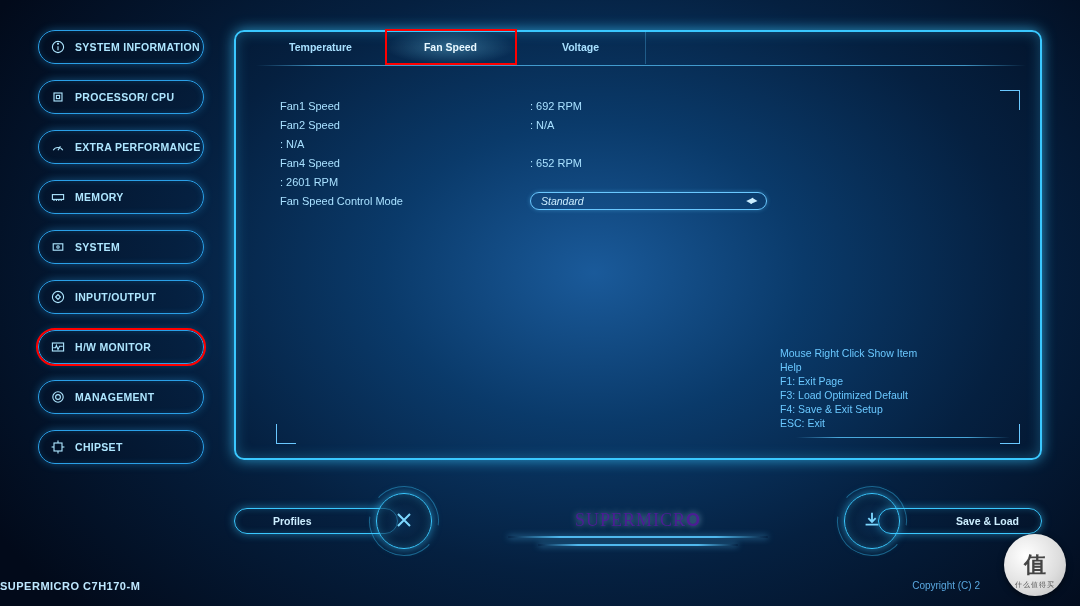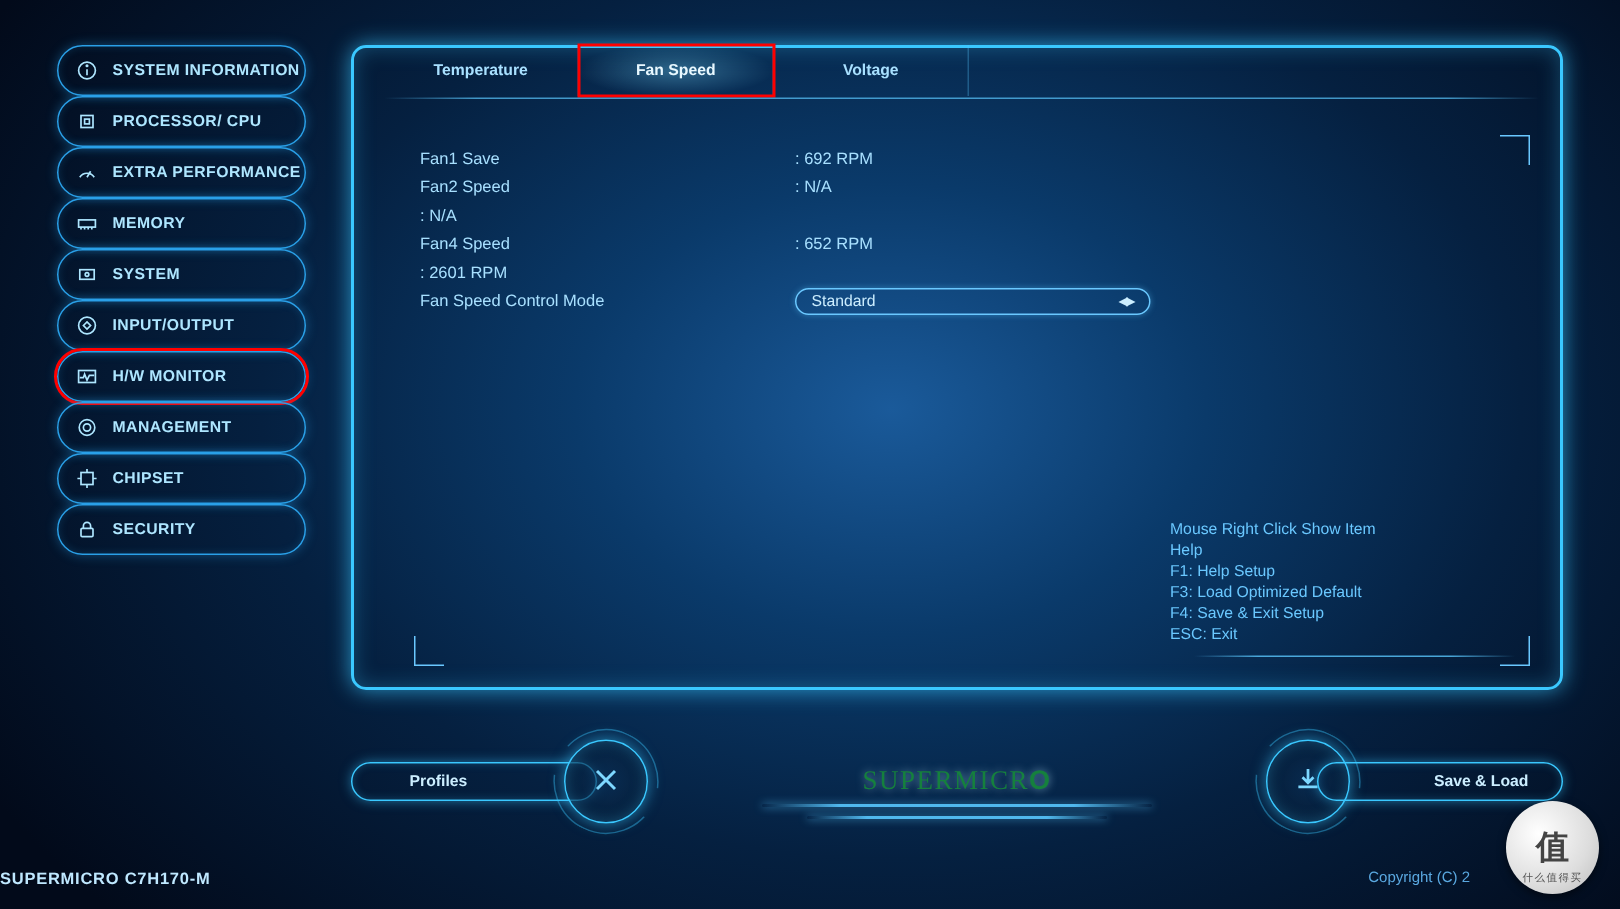--- a/index.html
+++ b/index.html
@@ -13,20 +13,21 @@
   }
 
   
   .sidebar {
     position: absolute;
     left: 38px;
     top: 30px;
     width: 166px;
     display: flex;
     flex-direction: column;
+    gap: 16px;
   }
   .side-item {
     height: 34px;
     border: 1px solid #2aa0e8;
     border-radius: 18px;
     display: flex;
     align-items: center;
     padding-left: 10px;
     color: #aee6ff;
     font-size: 10.5px;
@@ -120,20 +121,21 @@
     width: 237px;
     height: 18px;
     border:1px solid #6ac8ff;
     border-radius: 10px;
     padding: 0 10px;
     font-size:10.5px;
     color:#cceeff;
     justify-content: space-between;
     cursor:pointer;
     box-shadow: 0 0 4px rgba(90,200,255,0.4);
+    font-style: italic;
   }
   .select-ctl .arrows {
     font-size: 8px; letter-spacing: -1px; color:#cceeff;
   }
 
   
   .corner { position:absolute; width:20px; height:20px; border-color:#6ac8ff; }
   .corner.tr { right:20px; top:58px; border-top:1px solid #6ac8ff; border-right:1px solid #6ac8ff;}
   .corner.bl { left:40px; bottom:14px; border-bottom:1px solid #6ac8ff; border-left:1px solid #6ac8ff;}
   .corner.br { right:20px; bottom:14px; border-bottom:1px solid #6ac8ff; border-right:1px solid #6ac8ff;}
@@ -179,21 +181,21 @@
     border:1px solid rgba(58,200,255,0.4);
     clip-path: polygon(0 0, 100% 0, 100% 35%, 0 35%, 0 65%, 100% 65%, 100% 100%, 0 100%);
     transform: rotate(25deg);
   }
   .circle-btn.left  { left:142px; }
   .circle-btn.right { right:142px; }
   .circle-btn svg { stroke:#7ed8ff; fill:none; stroke-width:2; }
 
   .brand {
     position:absolute; left:0; right:0; top:34px; text-align:center;
-    font-size:18px; letter-spacing:1px; color:#15803d;
+    font-size:18px; letter-spacing:1px; color:#4c1d95;
     font-family: "Times New Roman", serif;
     text-shadow: 0 0 6px rgba(180,230,255,0.6);
   }
   .brand-under1, .brand-under2 {
     position:absolute; left:50%; transform:translateX(-50%);
     height:2px; border-radius:2px;
     background: linear-gradient(to right, rgba(88,200,255,0) 0%, rgba(88,200,255,0.9) 20%, rgba(88,200,255,0.9) 80%, rgba(88,200,255,0) 100%);
     box-shadow: 0 0 6px rgba(88,200,255,0.7);
   }
   .brand-under1 { width:260px; top:60px; }
@@ -311,42 +313,33 @@
         <svg viewBox="0 0 20 20" width="16" height="16">
           <rect x="5" y="5" width="10" height="10"></rect>
           <line x1="10" y1="2" x2="10" y2="5"></line>
           <line x1="10" y1="15" x2="10" y2="18"></line>
           <line x1="2" y1="10" x2="5" y2="10"></line>
           <line x1="15" y1="10" x2="18" y2="10"></line>
         </svg>
       </span>
     <span>CHIPSET</span>
   </div>
-  <div class="side-item">
-    <span class="si-icon">
-        <svg viewBox="0 0 20 20" width="16" height="16">
-          <rect x="5" y="9" width="10" height="7" rx="1"></rect>
-          <path d="M7 9 V7 a3 3 0 0 1 6 0 V9"></path>
-        </svg>
-      </span>
-    <span>SECURITY</span>
-  </div>
 </div>
 
 <div class="main-panel">
   <div class="tabs">
     <div class="tab"><span>Temperature</span></div>
     <div class="tab active red-box"><span>Fan Speed</span></div>
     <div class="tab"><span>Voltage</span></div>
   </div>
   <div class="tabs-underline"></div>
 
   <div class="data-rows">
     <div class="drow">
-      <span class="lbl">Fan1 Save</span>
+      <span class="lbl">Fan1 Speed</span>
       <span class="val">: 692 RPM</span>
     </div>
     <div class="drow">
       <span class="lbl">Fan2 Speed</span>
       <span class="val">: N/A</span>
     </div>
     <div class="drow">
       <span class="val">: N/A</span>
     </div>
     <div class="drow">
@@ -365,21 +358,21 @@
     </div>
   </div>
 
   <div class="corner tr"></div>
   <div class="corner bl"></div>
   <div class="corner br"></div>
 
   <div class="help">
     <div>Mouse Right Click Show Item</div>
     <div>Help</div>
-    <div>F1: Help Setup</div>
+    <div>F1: Exit Page</div>
     <div>F3: Load Optimized Default</div>
     <div>F4: Save &amp; Exit Setup</div>
     <div>ESC: Exit</div>
   </div>
   <div class="divider-line"></div>
 </div>
 
 <div class="bottom-row">
   <div class="pill left">
     <span>Profiles</span>

